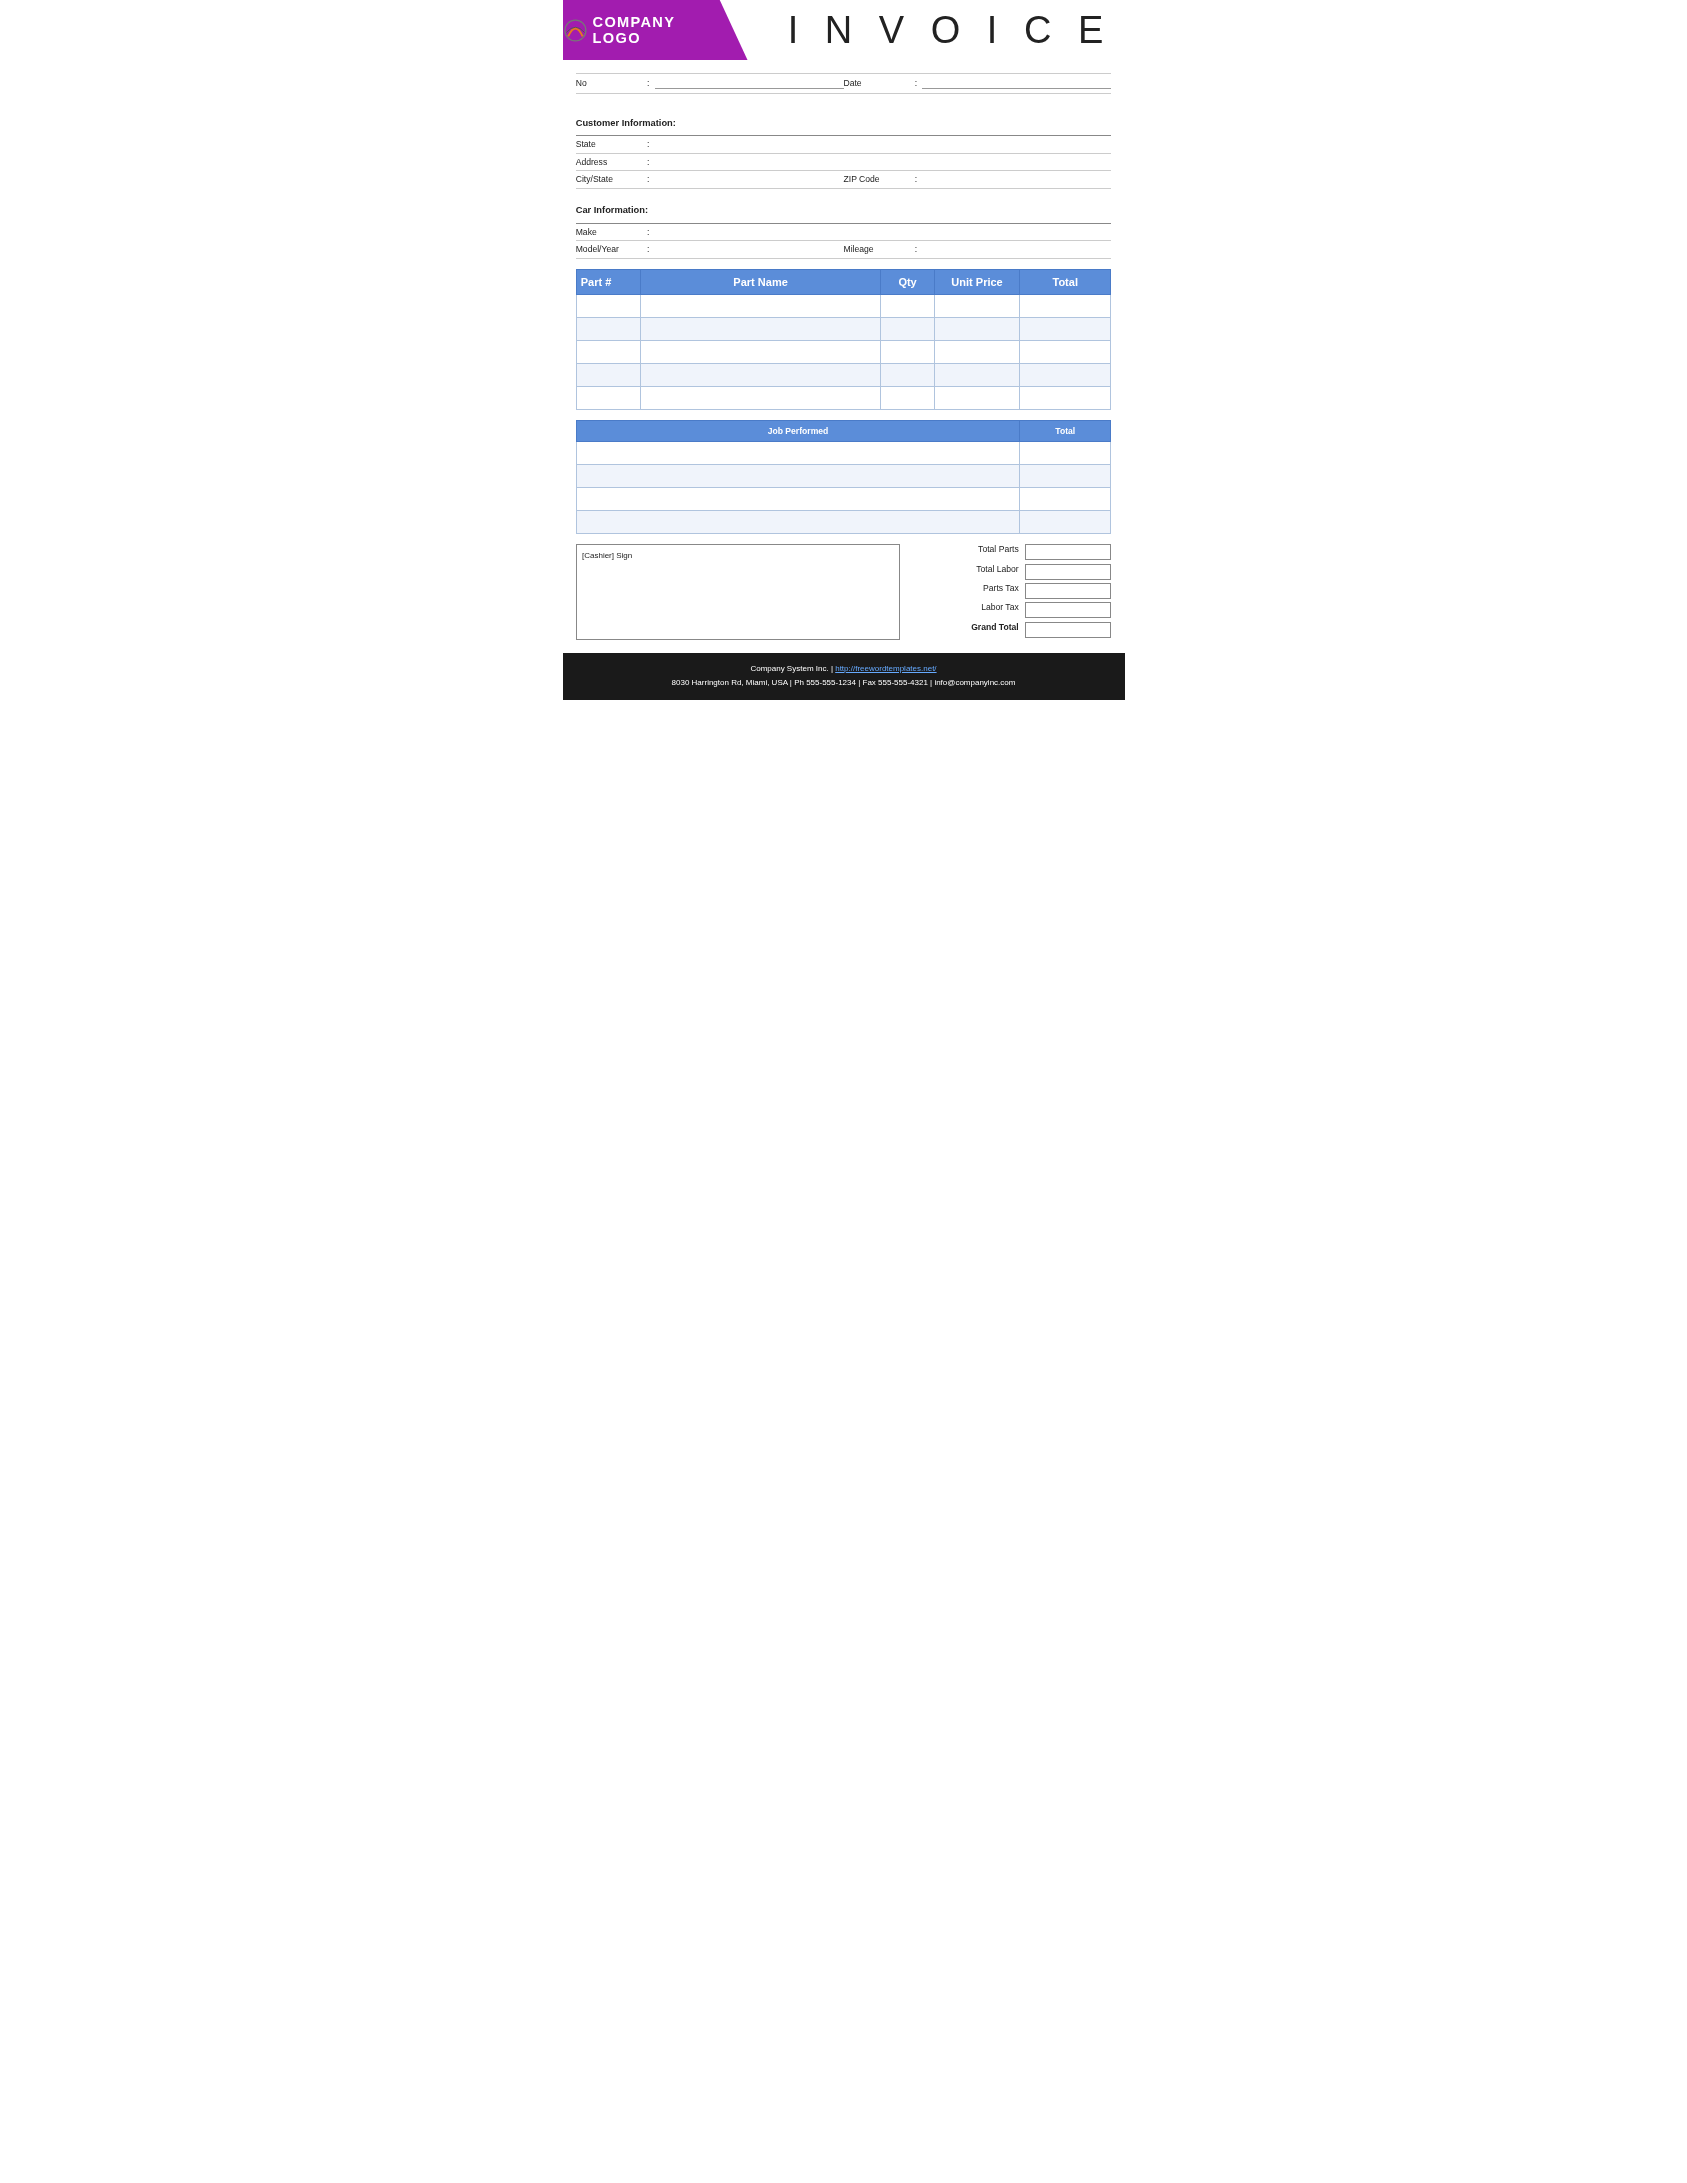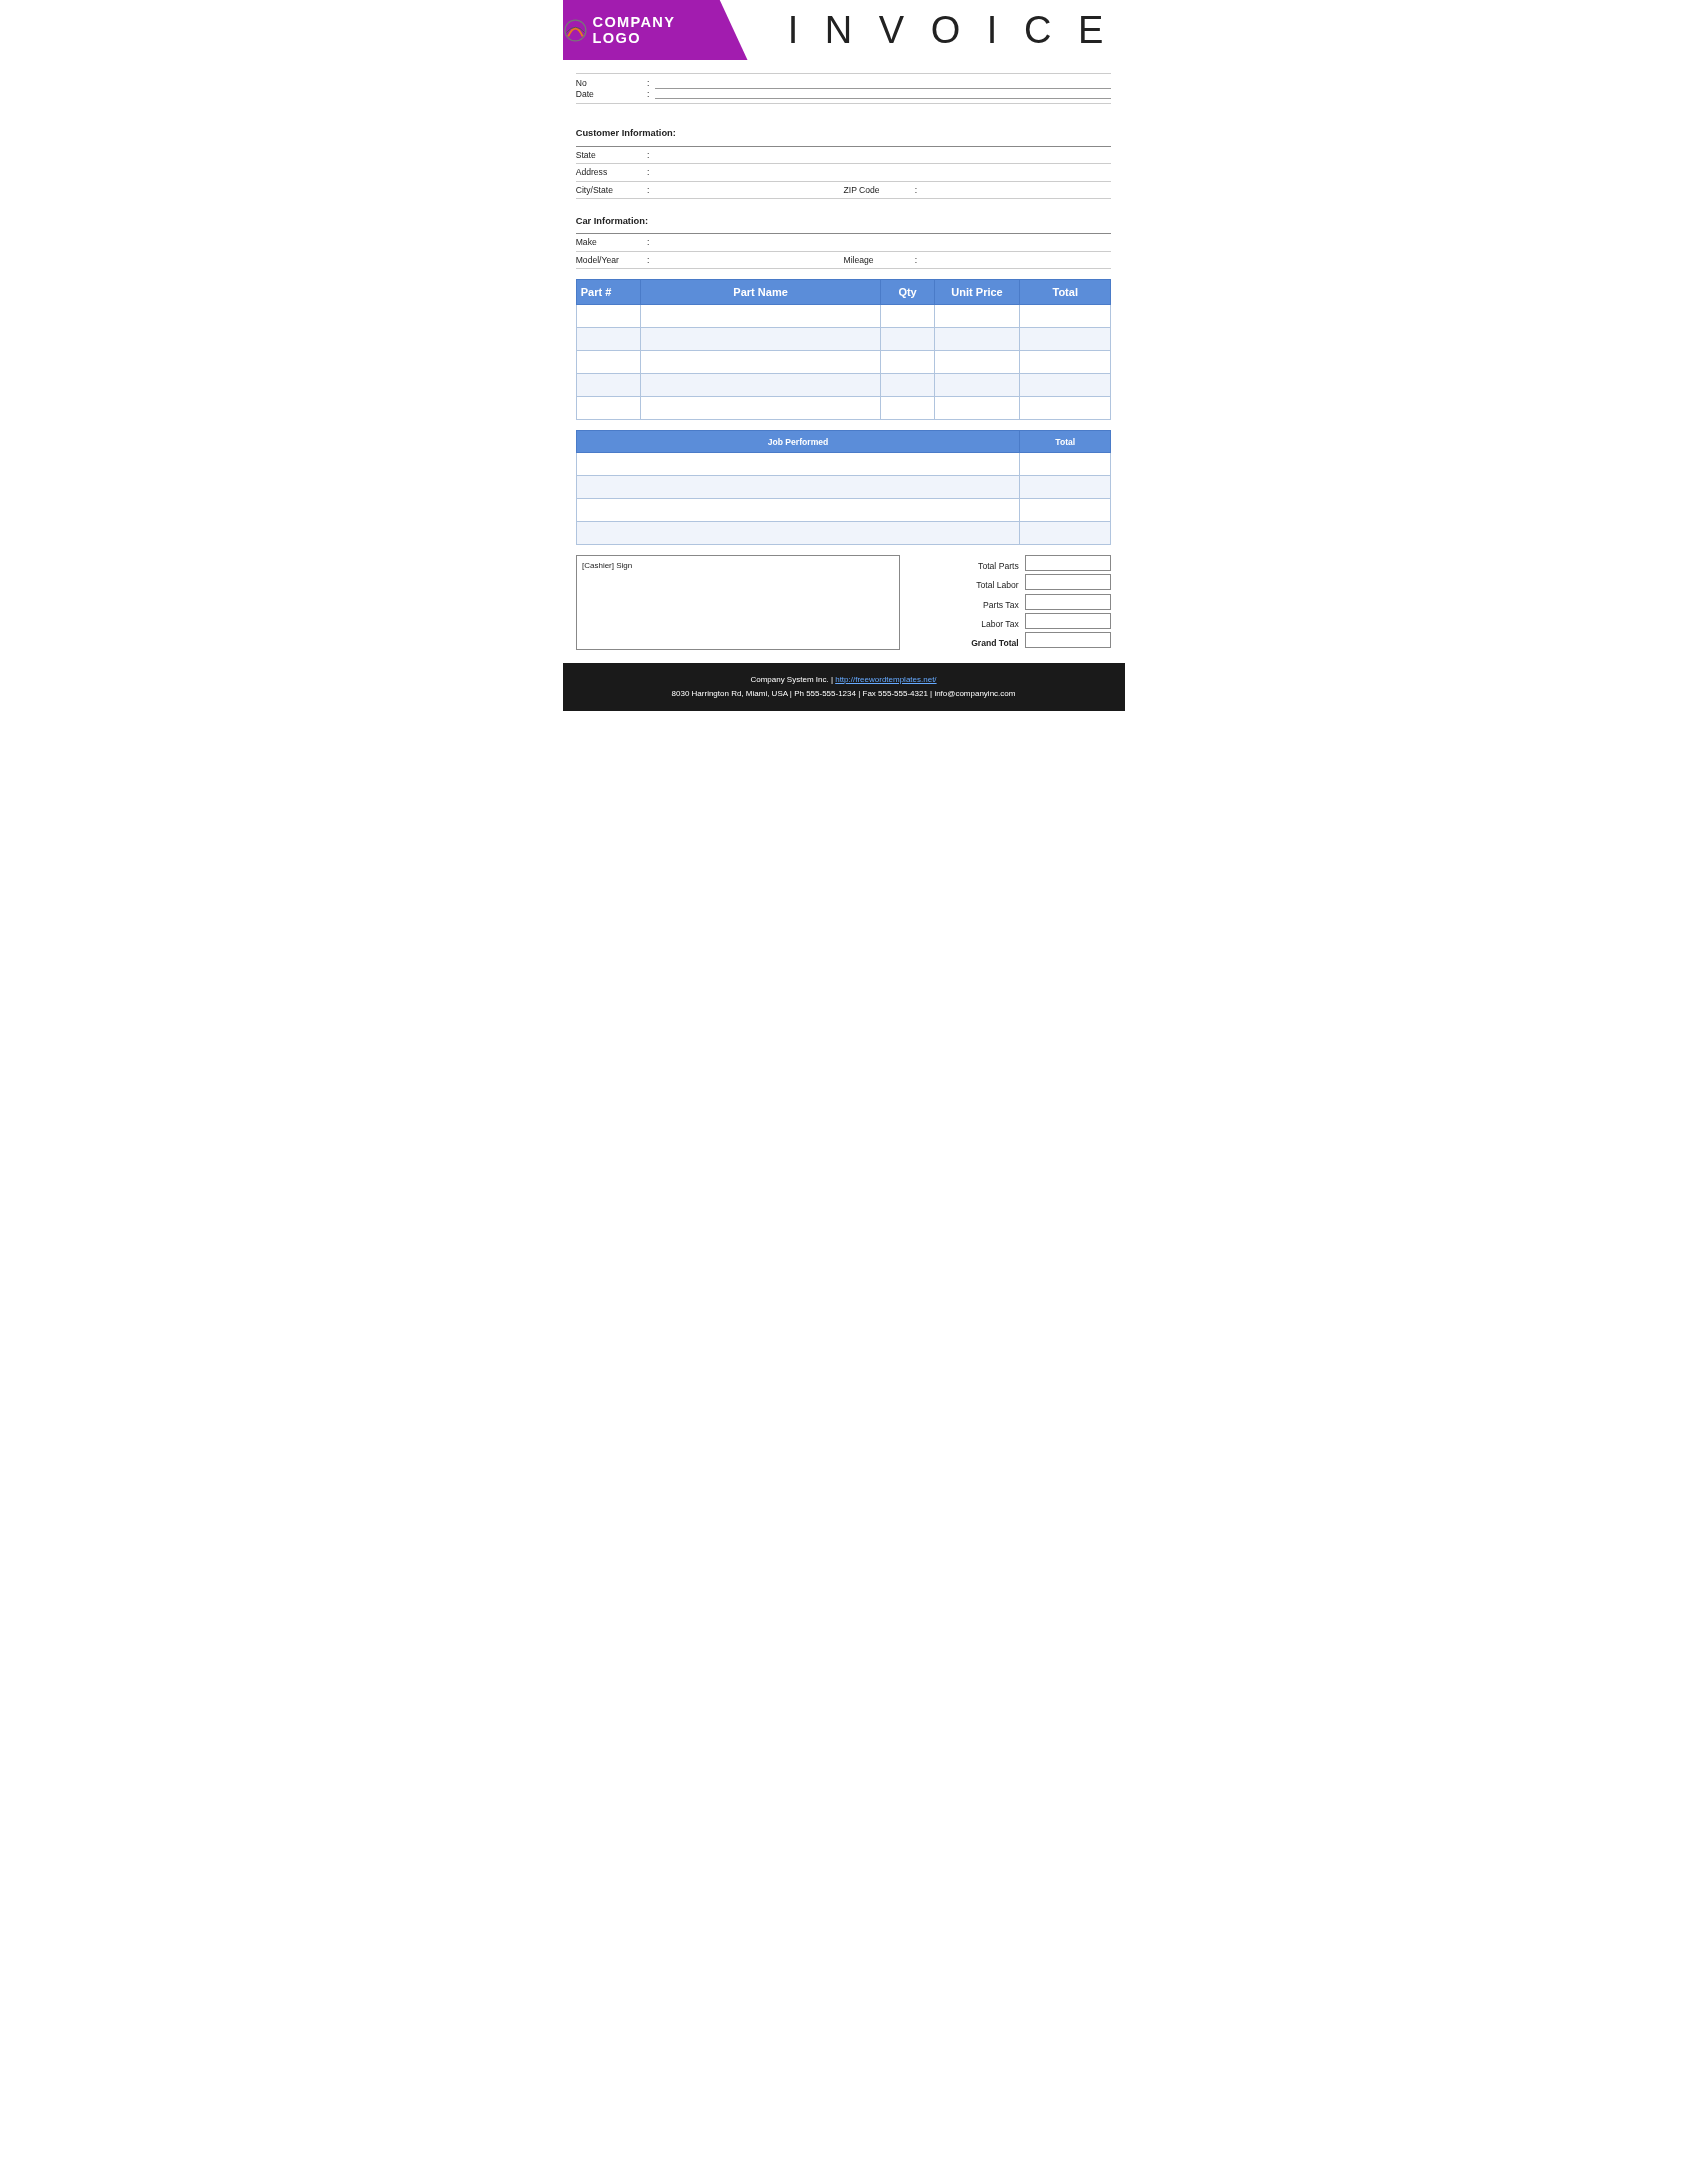--- a/index.html
+++ b/index.html
@@ -201,21 +201,21 @@
       vertical-align: top;
     }
     .totals-section {
       flex: 0 0 198px;
       display: flex;
       flex-direction: column;
       gap: 1.3px;
     }
     .total-row {
       display: flex;
-      align-items: flex-end;
+      align-items: flex-start;
       margin-bottom: 2px;
     }
     .total-label {
       flex: 1;
       text-align: right;
       padding-right: 6.6px;
       font-size: 8.6px;
     }
     .total-label.bold {
       font-weight: bold;
@@ -237,21 +237,20 @@
     .footer a {
       color: #6af;
       text-decoration: underline;
     }
     .no-date-row {
       display: flex;
       border-bottom: 0.7px solid #ccc;
       border-top: 0.7px solid #ccc;
       padding: 4px 0;
       margin-bottom: 14px;
-      flex-direction: column;
     }
     .no-date-half {
       flex: 1;
       display: flex;
       align-items: center;
     }
   </style>
 </head>
 <body>
 

